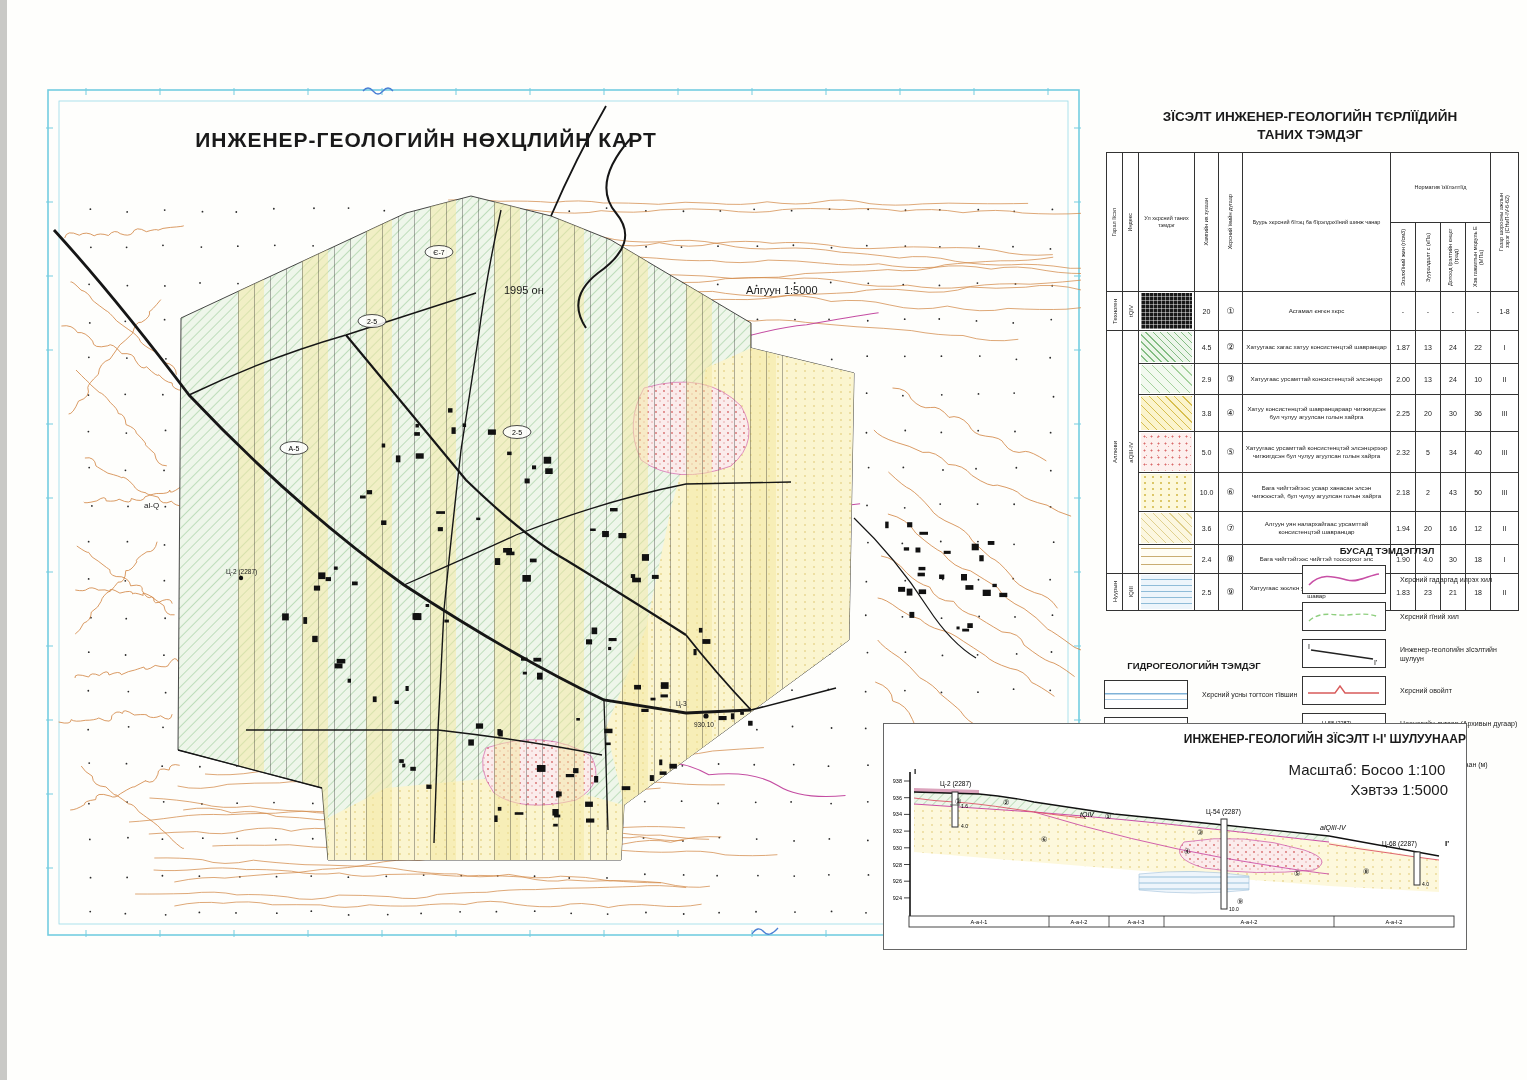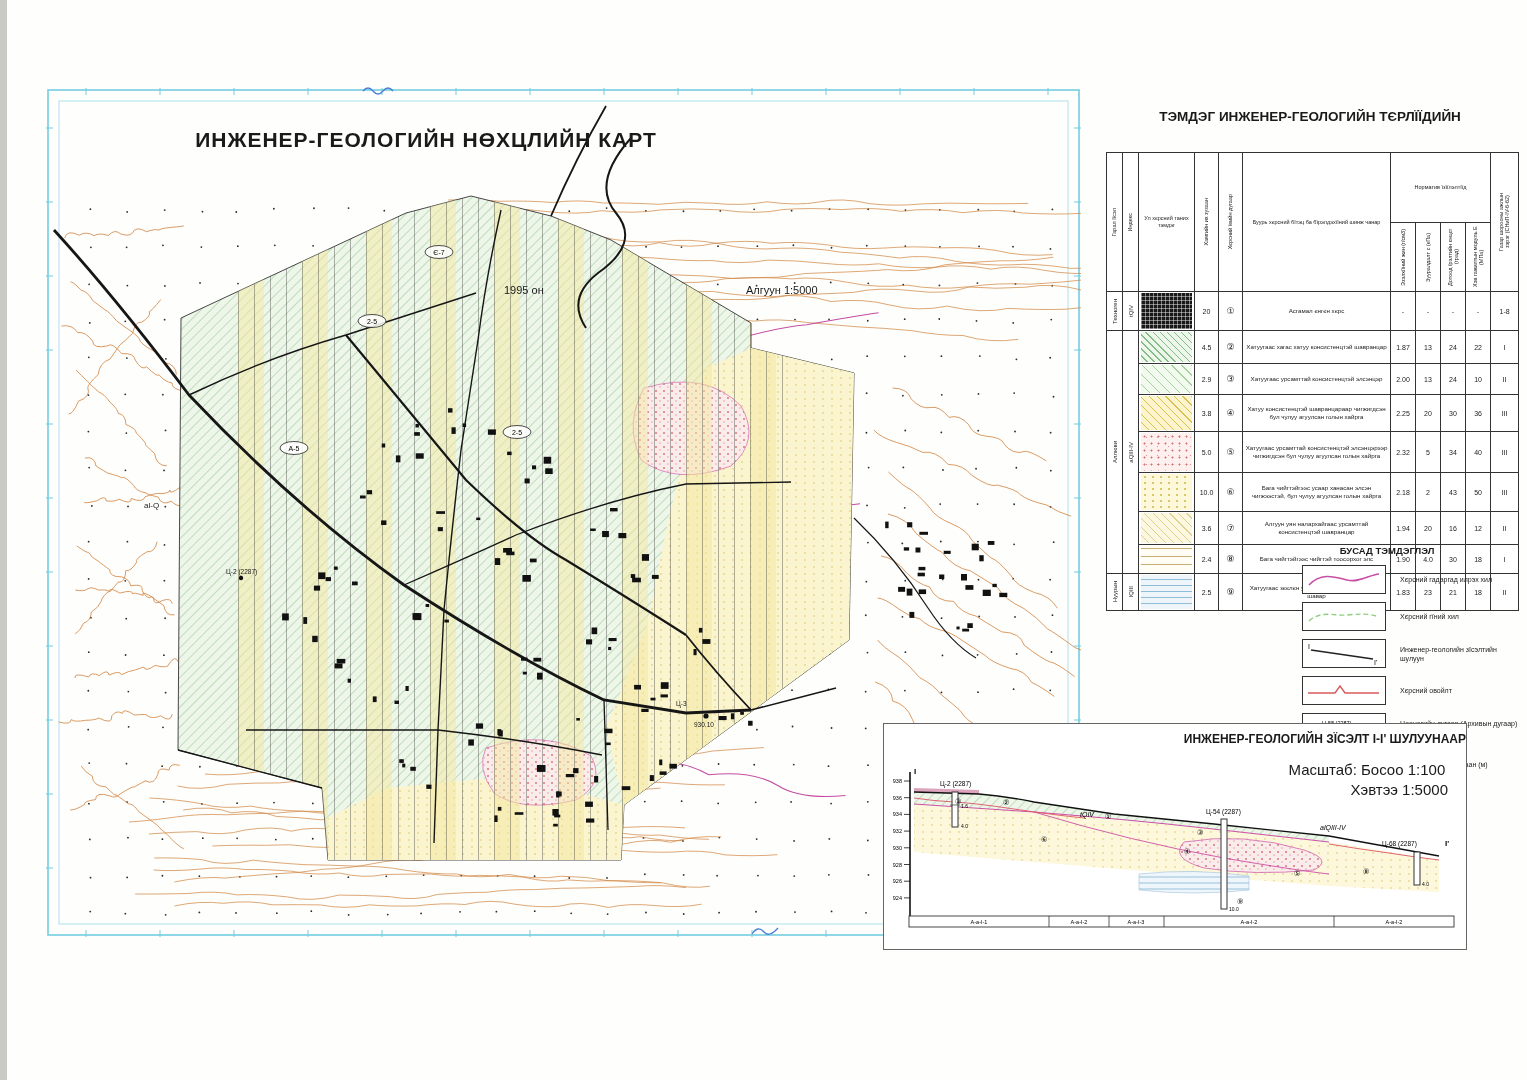--- a/index.html
+++ b/index.html
@@ -935,21 +935,22 @@
     <div class="map-title">ИНЖЕНЕР-ГЕОЛОГИЙН НӨХЦЛИЙН КАРТ</div>
     <div class="map-lbl" style="left:458px;top:196px;">1995 он</div>
     <div class="map-lbl" style="left:700px;top:196px;">Алгуун 1:5000</div>
     <div class="map-lbl-sm" style="left:98px;top:413px;font-size:8px;">al-Q</div>
     <div class="map-lbl-sm" style="left:180px;top:480px;">Ц-2 (2287)</div>
     <div class="map-lbl-sm" style="left:630px;top:612px;">Ц-3</div>
     <div class="map-lbl-sm" style="left:648px;top:633px;">930.10</div>
   </div>
 
   <div class="legend-title">
-    <div>ТЭМДЭГ ИНЖЕНЕР-ГЕОЛОГИЙН ТЄРЛЇЇДИЙН</div>
+    <div>ЗЇСЭЛТ ИНЖЕНЕР-ГЕОЛОГИЙН ТЄРЛЇЇДИЙН</div>
+    <div>ТАНИХ ТЭМДЭГ</div>
   </div>
 
   <table class="soil">
     <colgroup>
       <col style="width:16px">
         <col style="width:16px">
         <col style="width:56px">
         <col style="width:24px">
         <col style="width:24px">
       <col style="width:148px">
@@ -1128,20 +1129,31 @@
         <td>1.83</td>
         <td>23</td>
         <td>21</td>
         <td>18</td>
         <td>II</td>
       </tr>
     </tbody>
   </table>
 
 
+  <div class="leg" style="left:1104px;top:660px;width:196px;">
+    <div class="ttl" style="width:180px;">ГИДРОГЕОЛОГИЙН ТЭМДЭГ</div>
+    <div class="leg-row">
+      <div class="leg-sw hsw1"></div>
+      <div class="leg-lab">Хєрсний усны тогтсон тївшин</div>
+    </div>
+    <div class="leg-row">
+      <div class="leg-sw hsw2"></div>
+      <div class="leg-lab">Намагжсан талбай</div>
+    </div>
+  </div>
 
   <div class="leg" style="left:1302px;top:545px;width:220px;">
     <div class="ttl" style="width:170px;">БУСАД ТЭМДЭГЛЭЛ</div>
     <div class="leg-row">
       <div class="leg-sw">
         <svg width="82" height="27" viewBox="0 0 82 27">
             <path d="M6 19 C18 6 32 11 44 14 S 66 9 76 8" fill="none" stroke="#c84fa5" stroke-width="1.6"></path>
           </svg>
       </div>
       <div class="leg-lab">Хєрсний гадаргад илрэх хил</div>

